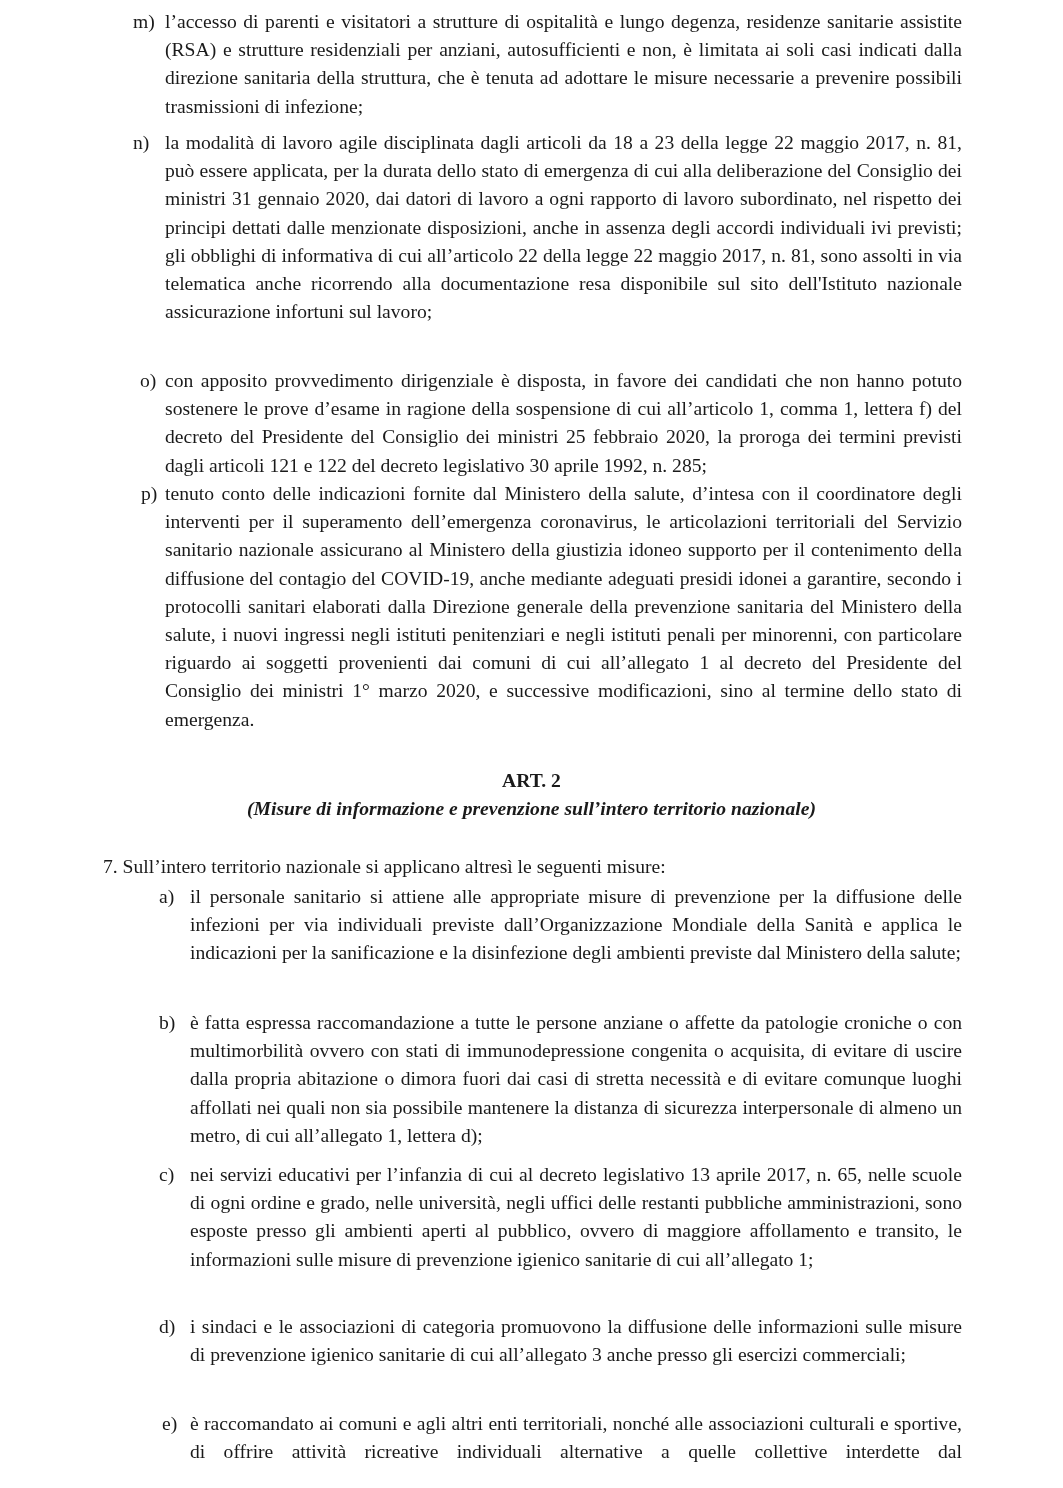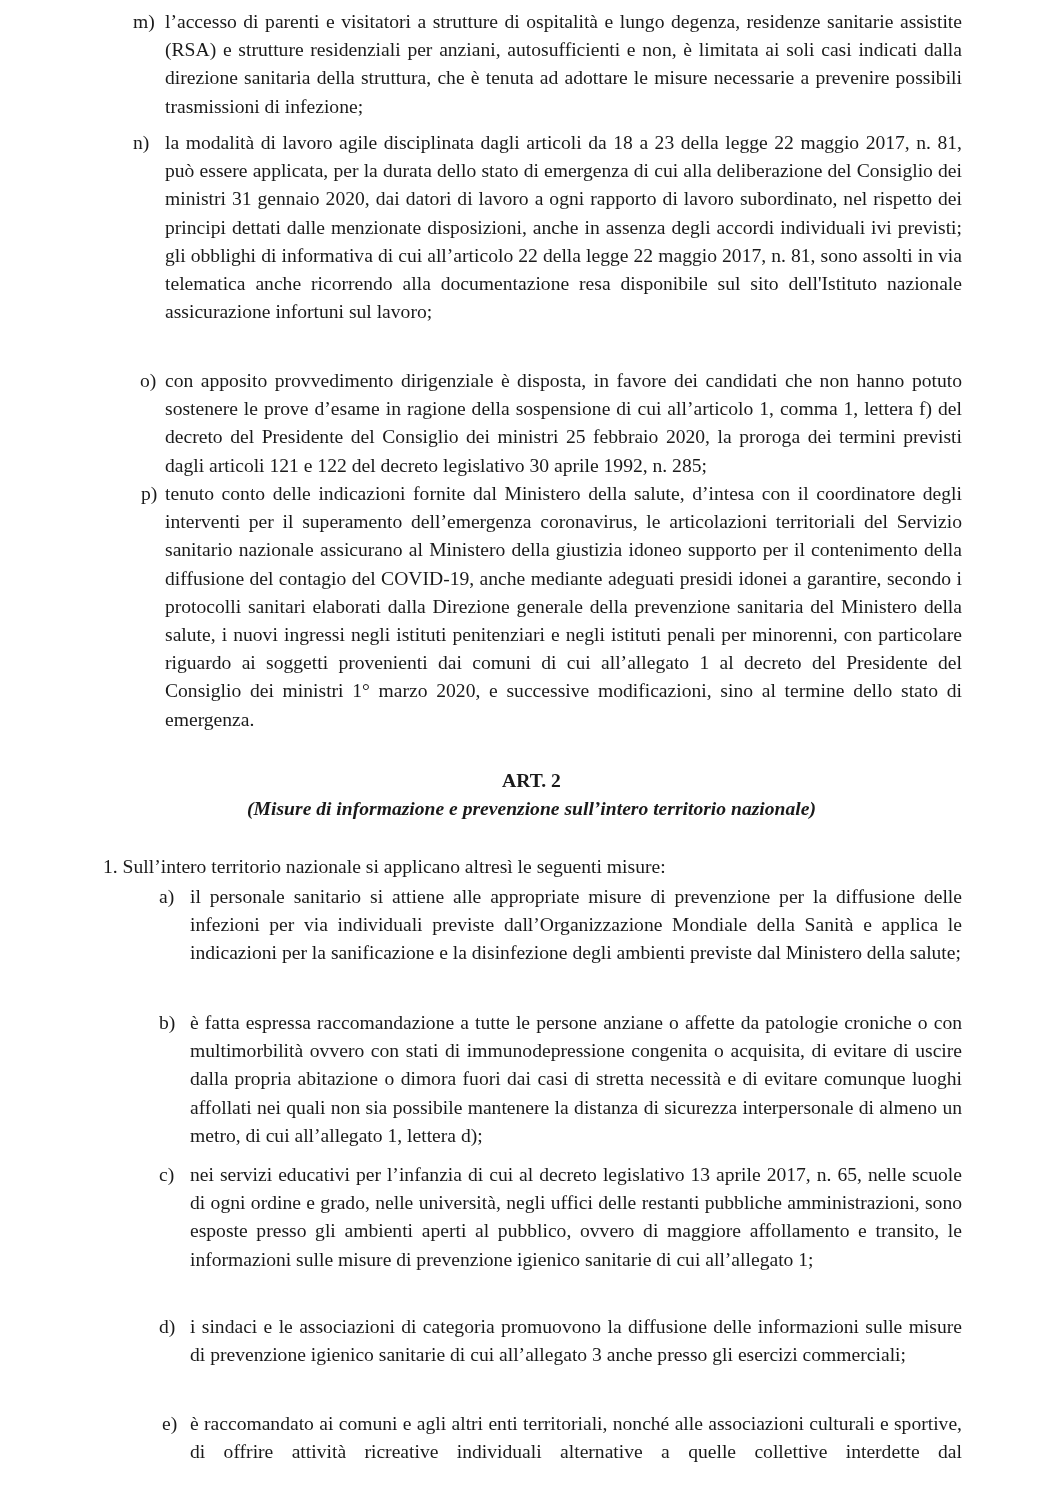--- a/index.html
+++ b/index.html
@@ -61,21 +61,21 @@
   </div>
 
   <div class="item" id="item-p">
     <span class="marker">p)</span>
     <span class="txt end">tenuto conto delle indicazioni fornite dal Ministero della salute, d’intesa con il coordinatore degli interventi per il superamento dell’emergenza coronavirus, le articolazioni territoriali del Servizio sanitario nazionale assicurano al Ministero della giustizia idoneo supporto per il contenimento della diffusione del contagio del COVID-19, anche mediante adeguati presidi idonei a garantire, secondo i protocolli sanitari elaborati dalla Direzione generale della prevenzione sanitaria del Ministero della salute, i nuovi ingressi negli istituti penitenziari e negli istituti penali per minorenni, con particolare riguardo ai soggetti provenienti dai comuni di cui all’allegato 1 al decreto del Presidente del Consiglio dei ministri 1° marzo 2020, e successive modificazioni, sino al termine dello stato di emergenza.</span>
   </div>
 
   <div class="art-title">ART. 2</div>
   <div class="art-subtitle">(Misure di informazione e prevenzione sull’intero territorio nazionale)</div>
 
-  <div class="para-1">1. Sull’intero territorio nazionale si applicano altresì le seguenti misure:</div>
+  <div class="para-1">7. Sull’intero territorio nazionale si applicano altresì le seguenti misure:</div>
 
   <div class="item" id="sub-a">
     <span class="marker">a)</span>
     <span class="txt end">il personale sanitario si attiene alle appropriate misure di prevenzione per la diffusione delle infezioni per via individuali previste dall’Organizzazione Mondiale della Sanità e applica le indicazioni per la sanificazione e la disinfezione degli ambienti previste dal Ministero della salute;</span>
   </div>
 
   <div class="item" id="sub-b">
     <span class="marker">b)</span>
     <span class="txt end">è fatta espressa raccomandazione a tutte le persone anziane o affette da patologie croniche o con multimorbilità ovvero con stati di immunodepressione congenita o acquisita, di evitare di uscire dalla propria abitazione o dimora fuori dai casi di stretta necessità e di evitare comunque luoghi affollati nei quali non sia possibile mantenere la distanza di sicurezza interpersonale di almeno un metro, di cui all’allegato 1, lettera d);</span>
   </div>

